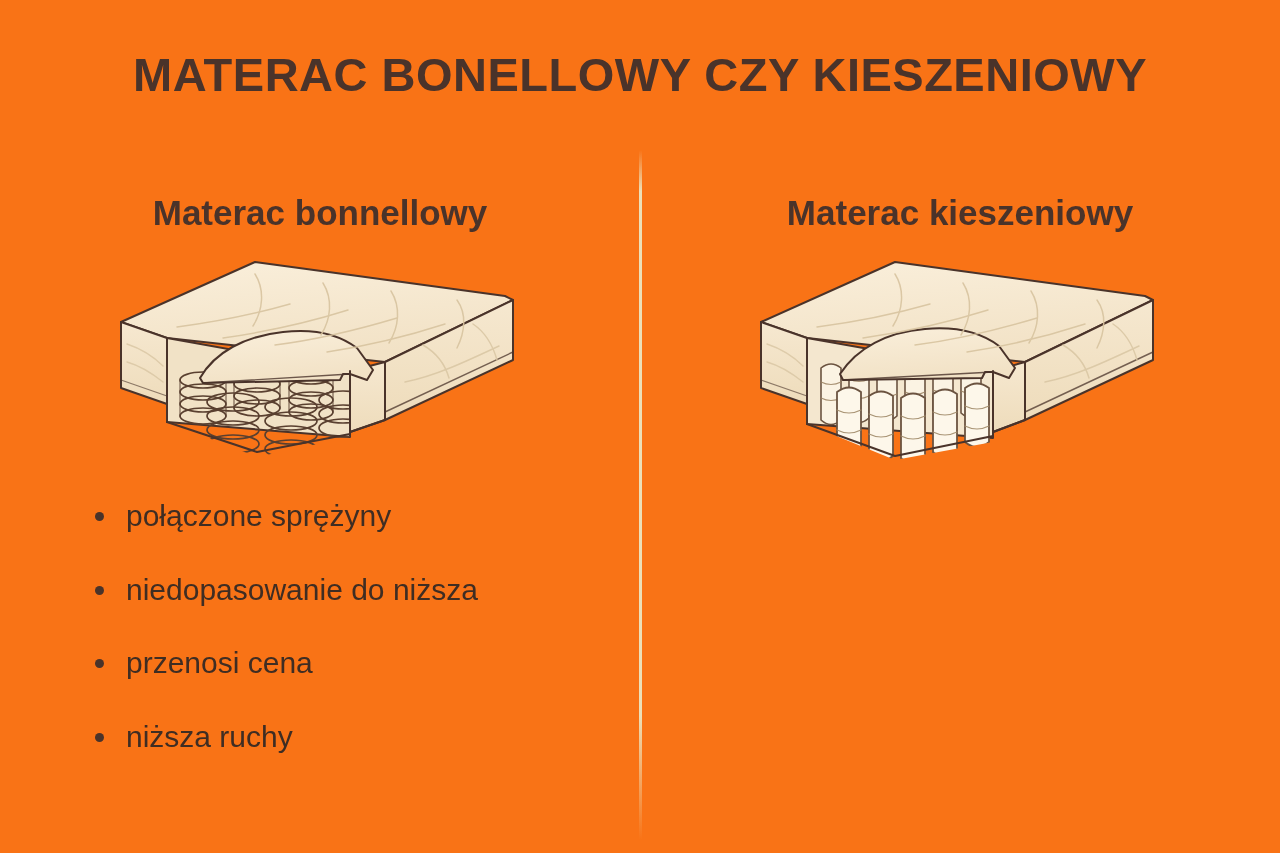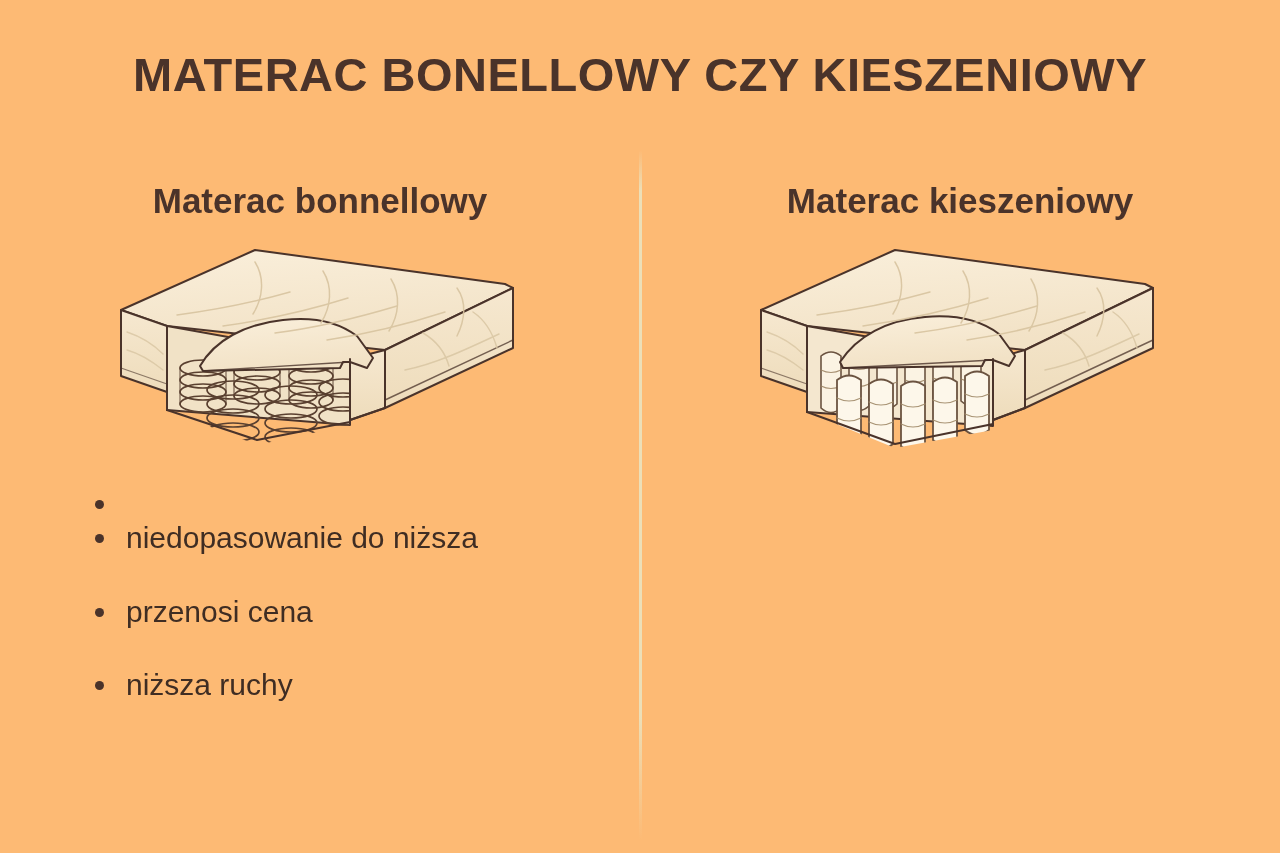--- a/index.html
+++ b/index.html
@@ -5,21 +5,21 @@
 <style>
   html, body {
     margin: 0;
     padding: 0;
     background: #fdf3e2;
   }
   .page {
     position: relative;
     width: 1280px;
     height: 853px;
-    background: #fdba74;
+    background: #f97316;
     overflow: hidden;
     font-family: "Liberation Sans", "DejaVu Sans", sans-serif;
     color: #4a332a;
   }
 
   
   .title {
     position: absolute;
     top: 47px;
     left: 0;
@@ -43,21 +43,21 @@
                 rgba(240,229,196,0) 0%,
                 rgba(236,223,184,1) 6%,
                 rgba(236,223,184,1) 82%,
                 rgba(240,229,196,0) 100%);
     border-radius: 2px;
   }
 
   
   .col {
     position: absolute;
-    top: 4px;
+    top: 16px;
     height: 823px;
   }
   .col-left  { left: 0px;   width: 640px; }
   .col-right { left: 640px; width: 640px; }
 
   .col-heading {
     position: absolute;
     top: 177px;
     width: 100%;
     text-align: center;
@@ -220,20 +220,21 @@
             <path d="M22,92 C34,96 48,104 58,114"></path>
             <path d="M22,110 C36,114 48,122 58,130"></path>
           </g>
         </g>
       </svg>
     </div>
 
     <ul class="bullets bullets-left">
       <li class="bullet-item">
         <span class="bullet-dot"></span>
+        <span>połączone sprężyny</span>
       </li>
       <li class="bullet-item">
         <span class="bullet-dot"></span>
         <span>niedopasowanie do niższa</span>
       </li>
       <li class="bullet-item">
         <span class="bullet-dot"></span>
         <span>przenosi cena</span>
       </li>
       <li class="bullet-item">

